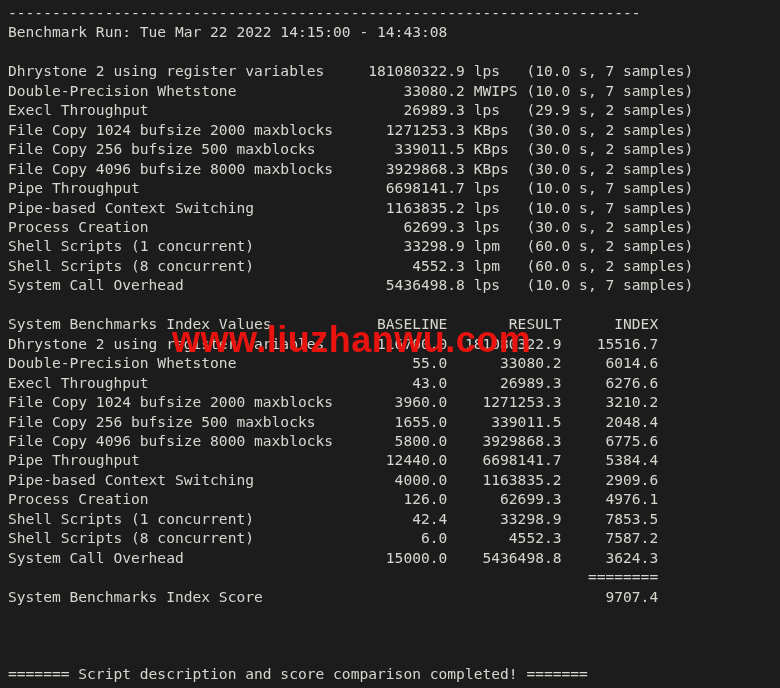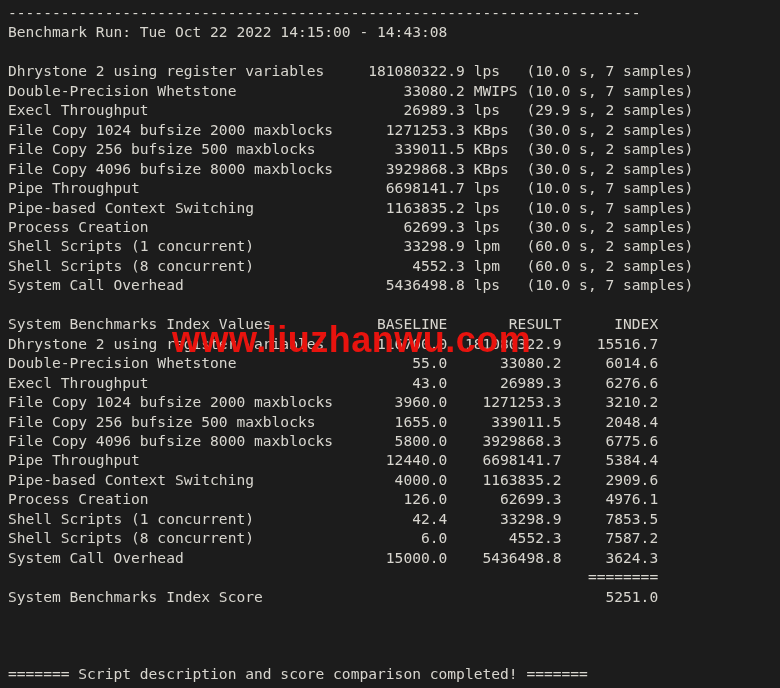--- a/index.html
+++ b/index.html
@@ -48,21 +48,21 @@
     white-space: nowrap;
   }
 </style>
 </head>
 <body>
 
 <div id="terminal">
 
   <pre class="term-text">------------------------------------------------------------------------</pre>
 
-  <pre class="term-text">Benchmark Run: Tue Oct 22 2022 14:15:00 - 14:43:08</pre>
+  <pre class="term-text">Benchmark Run: Tue Mar 22 2022 14:15:00 - 14:43:08</pre>
 
   <pre class="term-text"> </pre>
 
   <pre class="term-text" id="raw-results-block">Dhrystone 2 using register variables     181080322.9 lps   (10.0 s, 7 samples)
 Double-Precision Whetstone                   33080.2 MWIPS (10.0 s, 7 samples)
 Execl Throughput                             26989.3 lps   (29.9 s, 2 samples)
 File Copy 1024 bufsize 2000 maxblocks      1271253.3 KBps  (30.0 s, 2 samples)
 File Copy 256 bufsize 500 maxblocks         339011.5 KBps  (30.0 s, 2 samples)
 File Copy 4096 bufsize 8000 maxblocks      3929868.3 KBps  (30.0 s, 2 samples)
 Pipe Throughput                            6698141.7 lps   (10.0 s, 7 samples)
@@ -84,21 +84,21 @@
 File Copy 4096 bufsize 8000 maxblocks       5800.0    3929868.3     6775.6
 Pipe Throughput                            12440.0    6698141.7     5384.4
 Pipe-based Context Switching                4000.0    1163835.2     2909.6
 Process Creation                             126.0      62699.3     4976.1
 Shell Scripts (1 concurrent)                  42.4      33298.9     7853.5
 Shell Scripts (8 concurrent)                   6.0       4552.3     7587.2
 System Call Overhead                       15000.0    5436498.8     3624.3</pre>
 
   <pre class="term-text" id="index-separator-line">                                                                  ========</pre>
 
-  <pre class="term-text" id="index-score-line">System Benchmarks Index Score                                       5251.0</pre>
+  <pre class="term-text" id="index-score-line">System Benchmarks Index Score                                       9707.4</pre>
 
   <pre class="term-text"> </pre>
   <pre class="term-text"> </pre>
   <pre class="term-text"> </pre>
 
   <pre class="term-text">======= Script description and score comparison completed! =======</pre>
 
   <div class="watermark">www.liuzhanwu.com</div>
 
 </div>

